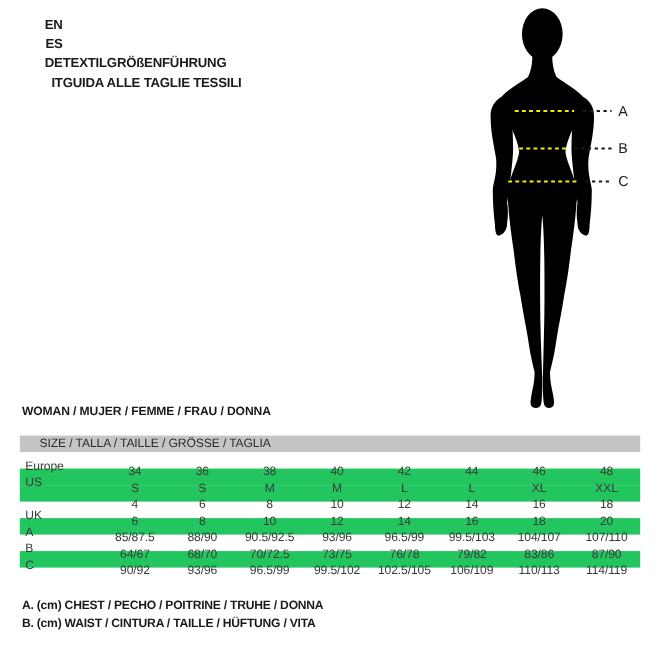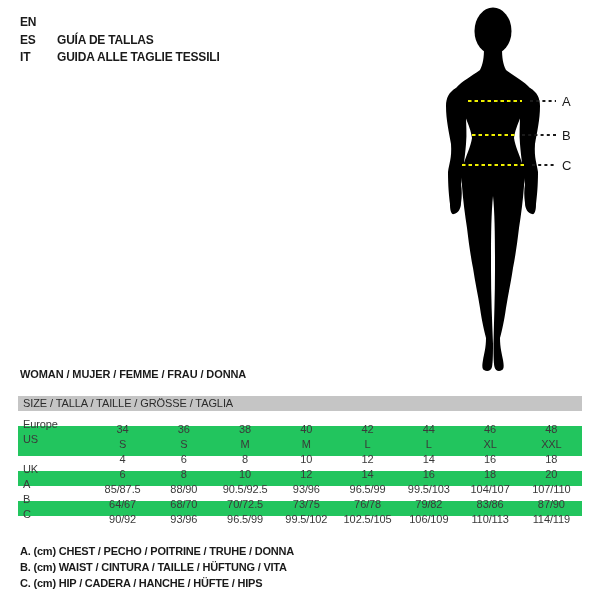--- a/index.html
+++ b/index.html
@@ -2,53 +2,56 @@
 <html><head>
 <meta charset="utf-8">
 <style>
   html,body{margin:0;padding:0;}
   body{
     width:600px;height:600px;position:relative;background:#ffffff;
     font-family:"Liberation Sans",sans-serif;color:#1a1a1a;overflow:hidden;
   }
   
   .langs{position:absolute;left:20px;top:14px;font-weight:bold;font-size:12px;
-         line-height:17.5px;letter-spacing:-0.2px;}
+         line-height:17.5px;letter-spacing:-0.2px;text-align:right;}
   .lang-row{display:flex;}
   .lang-code{width:37px;flex:0 0 37px;}
   
   .figure{position:absolute;left:400px;top:0;width:200px;height:380px;}
   .figure text{font-family:"Liberation Sans",sans-serif;font-size:13px;fill:#1a1a1a;}
   
   .section-title{position:absolute;left:20px;top:368px;font-weight:bold;
                  font-size:11px;letter-spacing:-0.1px;}
   
   .size-table{position:absolute;left:18px;top:396px;width:564px;
               font-size:11px;color:#3a3a3a;letter-spacing:-0.1px;}
-  .t-header{background:#c5c5c5;height:15px;line-height:15px;padding-left:5px;
+  .t-header{background:#c5c5c5;height:15px;line-height:15px;padding-left:18px;
             color:#2b2b2b;}
   .t-row{display:grid;grid-template-columns:74px repeat(8,1fr);height:15px;
          line-height:15px;align-items:center;}
   .t-row.striped{background:#22c55e;}
   .t-label{text-align:left;padding-left:5px;}
   .t-cell{text-align:center;margin-top:11px;}
   
   .legend{position:absolute;left:20px;top:544px;font-weight:bold;font-size:11px;
           line-height:15.8px;letter-spacing:-0.2px;}
 </style>
 </head>
 <body>
 
 <div class="langs">
   <div class="lang-row">
     <span class="lang-code">EN</span>
   </div>
   <div class="lang-row">
     <span class="lang-code">ES</span>
-    <span>GUÍA DE TALLAS</span>
+  </div>
+  <div class="lang-row">
+    <span class="lang-code">DE</span>
+    <span>TEXTILGRÖßENFÜHRUNG</span>
   </div>
   <div class="lang-row">
     <span class="lang-code">IT</span>
     <span>GUIDA ALLE TAGLIE TESSILI</span>
   </div>
 </div>
 
 <div class="figure">
 <svg width="200" height="380" viewBox="0 0 200 380">
   <ellipse cx="93" cy="31" rx="18.5" ry="23.5" fill="#000000"></ellipse>
@@ -211,14 +214,13 @@
         <div class="t-cell">106/109</div>
         <div class="t-cell">110/113</div>
         <div class="t-cell">114/119</div>
       </div>
     </div>
 </div>
 
 <div class="legend">
   <div>A. (cm) CHEST / PECHO / POITRINE / TRUHE / DONNA</div>
   <div>B. (cm) WAIST / CINTURA / TAILLE / HÜFTUNG / VITA</div>
-  <div>C. (cm) HIP / CADERA / HANCHE / HÜFTE / HIPS</div>
 </div>
 
 </body></html>

